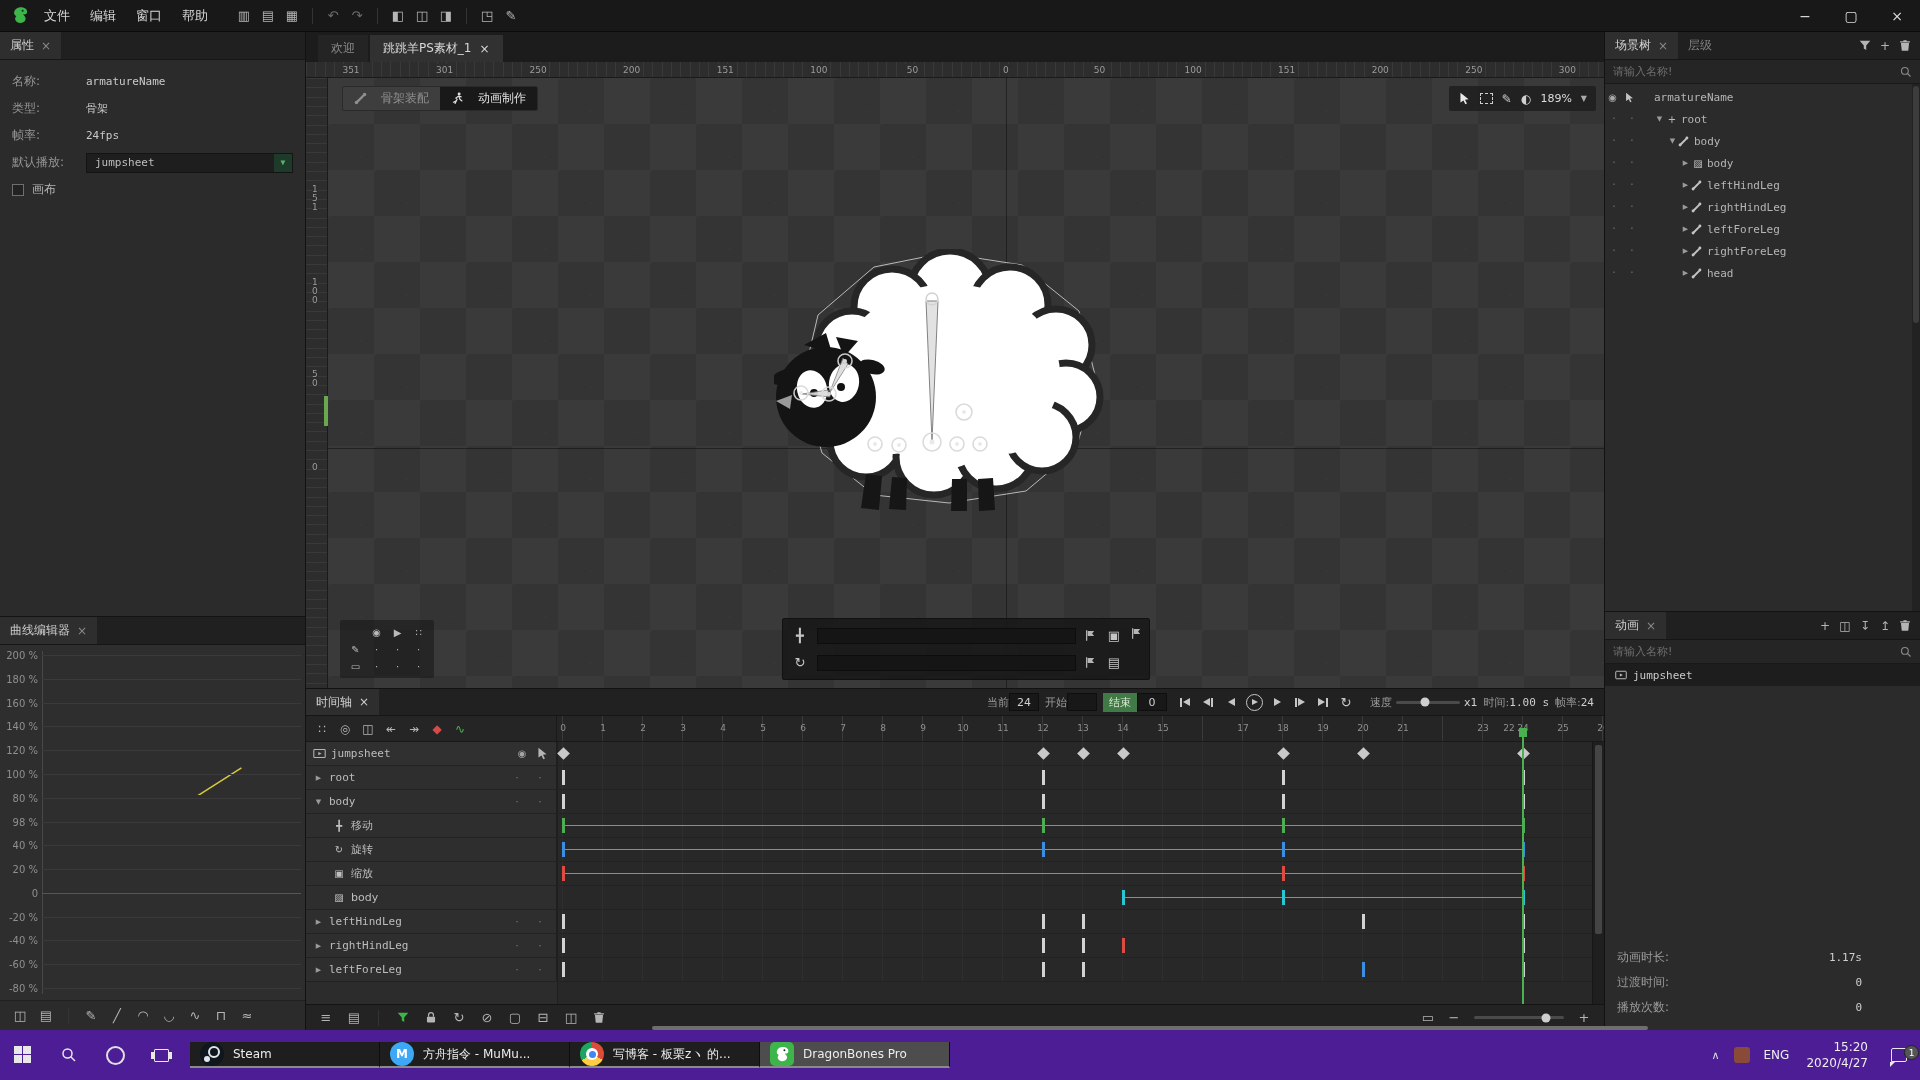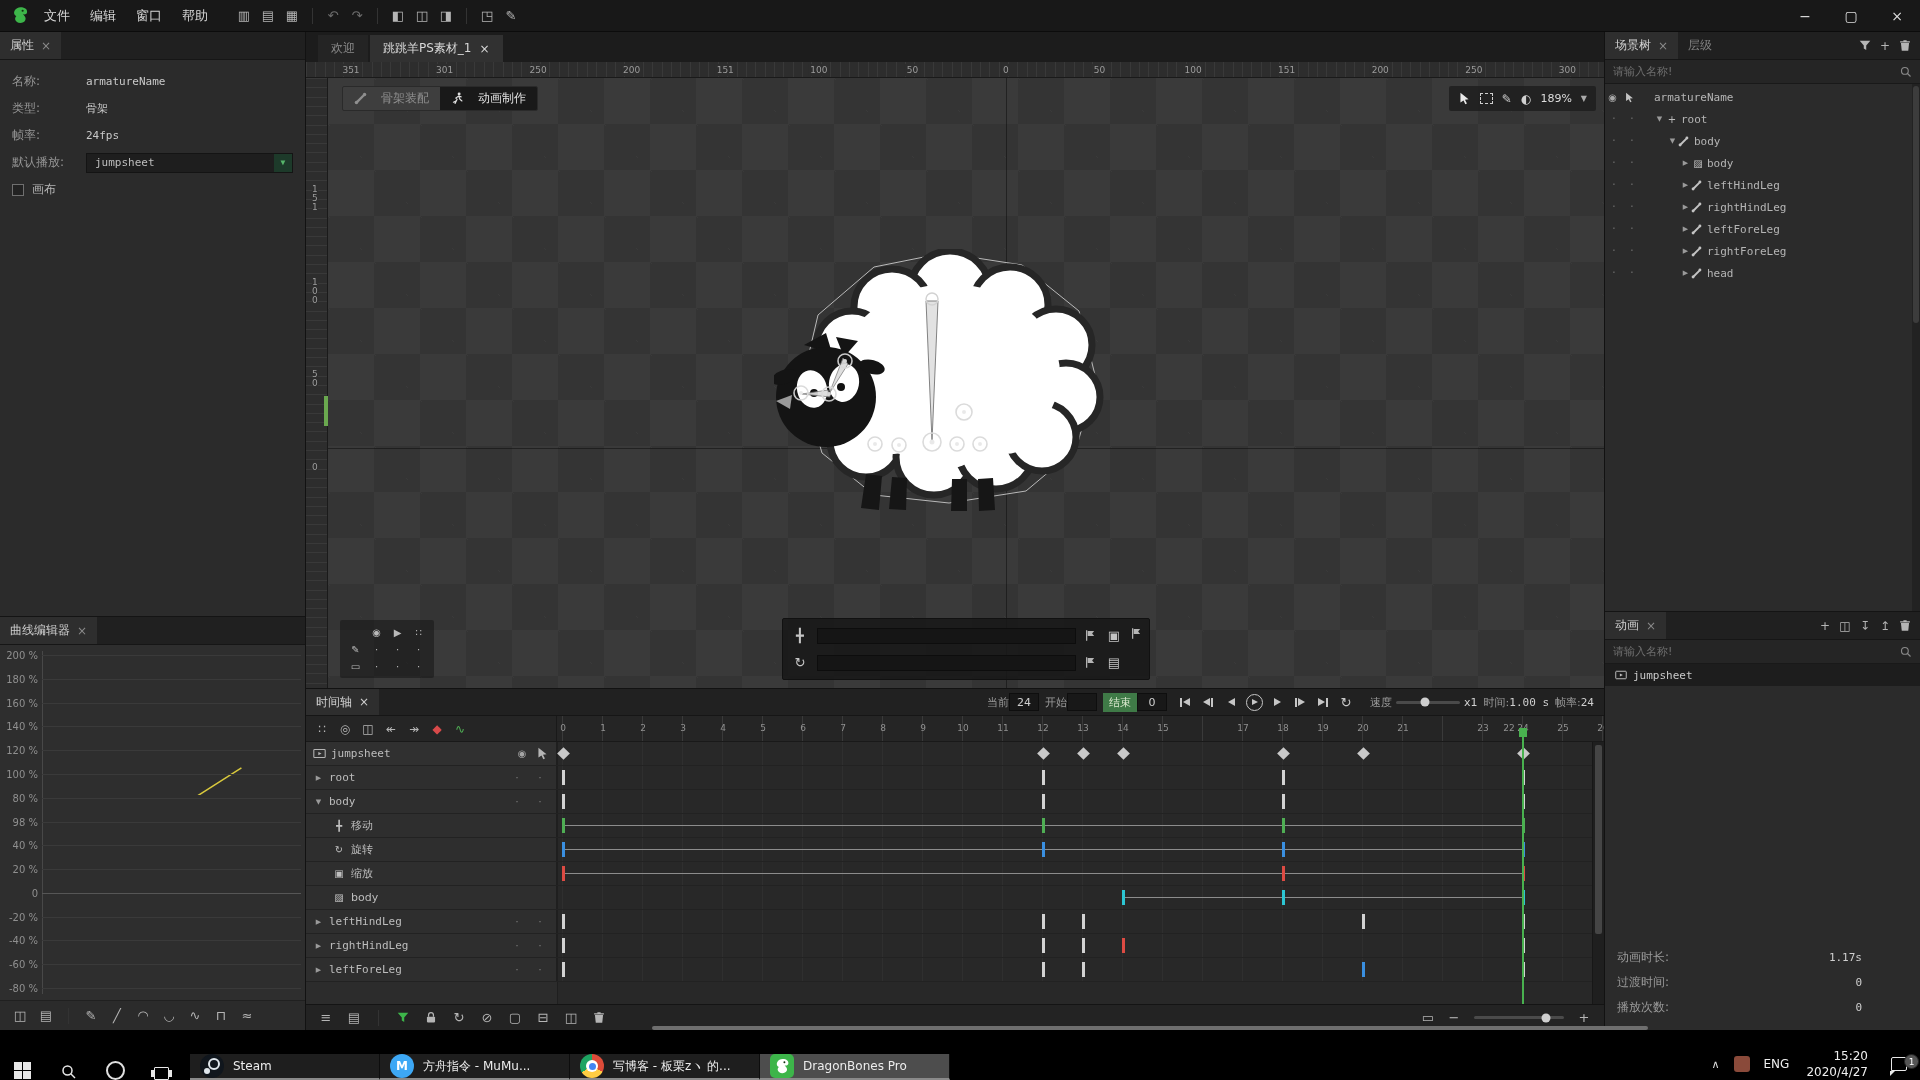--- a/index.html
+++ b/index.html
@@ -146,21 +146,21 @@
 .t-name{margin-left:2px;white-space:nowrap}
 .st-scroll{position:absolute;right:0;top:0;bottom:0;width:8px;background:#222}
 .st-scroll .thumb{margin:2px 1px;height:45%;background:#3c3c3c;border-radius:3px}
 .anim-item{height:22px;display:flex;align-items:center;gap:6px;padding:0 10px;color:#c9c9c9;font-size:11px}
 .anim-item.selected{background:#1d1d1d}
 .anim-item svg{width:12px;height:12px;color:#bdbdbd}
 .anim-stats{margin-top:auto;padding:6px 12px 10px}
 .stat-row{display:flex;align-items:center;height:25px;color:#9a9a9a;font-size:12px}
 .s-val{margin-left:auto;margin-right:46px;color:#cfcfcf;font-size:11px}
 
-.taskbar{height:50px;flex:none;background:#000000;display:flex;align-items:flex-end;z-index:10}
+.taskbar{height:50px;flex:none;background:#4c1d95;display:flex;align-items:center;z-index:10}
 .tb-btn{width:46px;display:flex;align-items:center;justify-content:center;color:#e8e8e8}
 .tb-btn svg{width:16px;height:16px;color:#e8e8e8}
 .win-logo{width:18px;height:18px;display:grid;grid-template-columns:8px 8px;grid-template-rows:8px 8px;gap:1px}
 .win-logo span{background:#e8e8e8}
 .cortana{width:19px;height:19px;border:2px solid #e0e0e0;border-radius:50%}
 .taskview{width:15px;height:13px;border:1.5px solid #e8e8e8;border-radius:1px;box-shadow:-6px 0 0 -3px #e8e8e8,6px 0 0 -3px #e8e8e8}
 .task-apps{display:flex;align-items:stretch;margin-left:6px}
 .task-app{width:190px;display:flex;align-items:center;gap:9px;padding:0 10px;background:#1e1e1e;border-right:1px solid #0d0d0d;border-bottom:2px solid #8a8a8a}
 .task-app.active{background:#4d4d4d}
 .app-lbl{font-size:12px;color:#ececec;white-space:nowrap;overflow:hidden;text-overflow:ellipsis}

